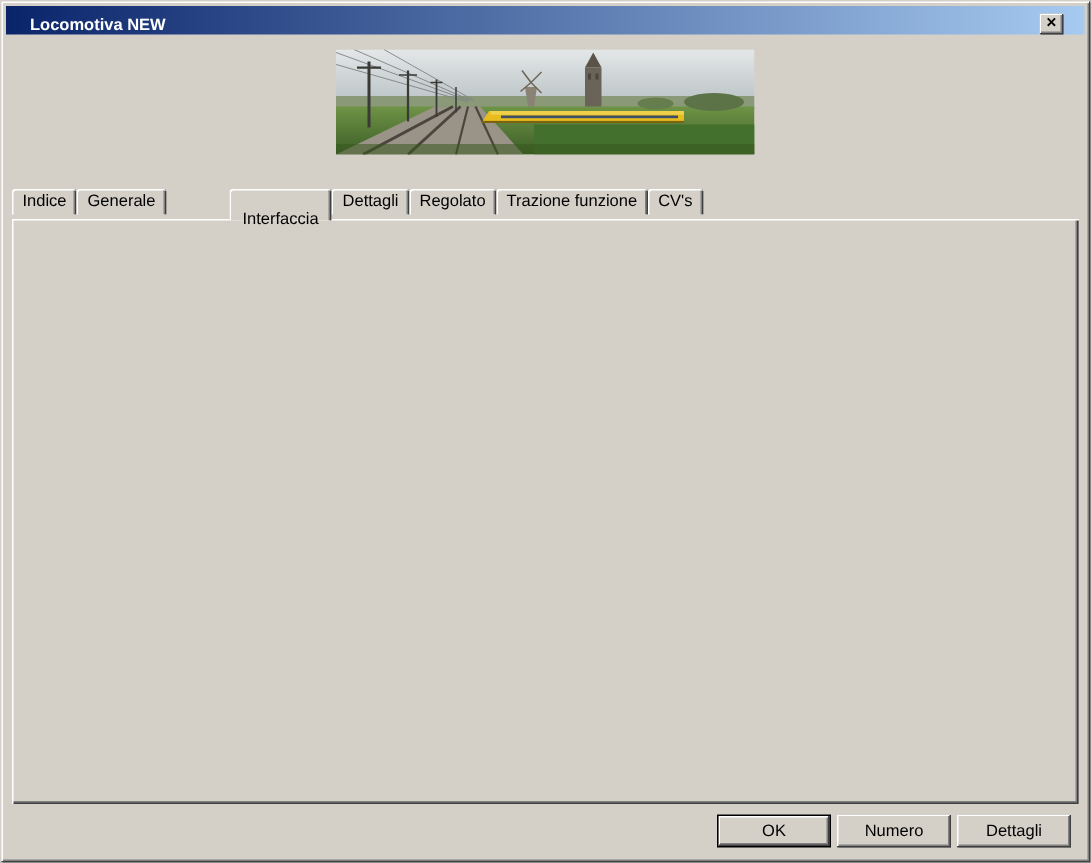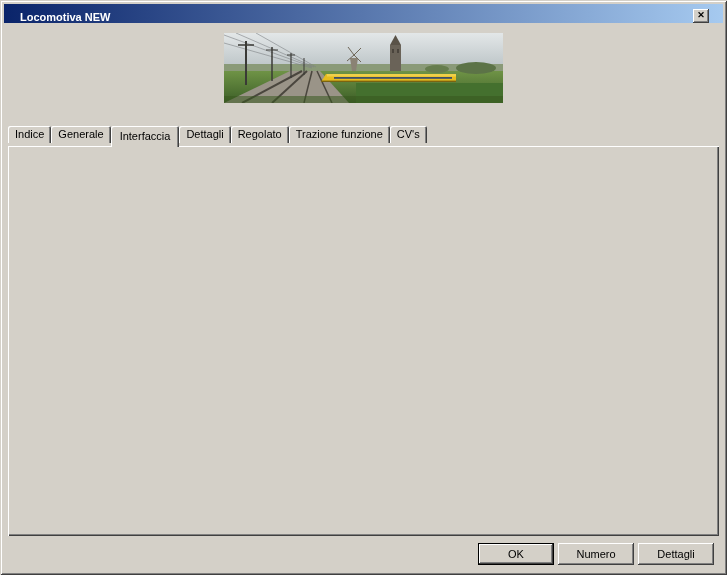--- a/index.html
+++ b/index.html
@@ -32,22 +32,22 @@
     position:absolute; left:8px; top:126px; height:20px;
     display:flex; align-items:flex-start; z-index:2;
   }
   .tab {
     height:17px; line-height:17px; padding:0 7px; background:#d4d0c8;
     border-top-left-radius:2px; border-top-right-radius:2px;
     box-shadow: inset 1px 1px #ffffff, inset -1px 0 #404040, inset -2px 0 #808080;
     white-space:nowrap; cursor:default;
   }
   .tab.active {
-    height:21px; line-height:20px; padding:0 9px; margin-bottom:-1px;
-    position:relative; z-index:3;
+    height:21px; line-height:20px; padding:10px 9px; margin-bottom:-1px;
+    position:relative; z-index:3;margin-left:42px;
   }
 
   .page {
     position:absolute; left:8px; top:146px; width:711px; height:390px;
     background:#d4d0c8; z-index:1;
     box-shadow: inset 1px 1px #ffffff, inset -1px -1px #404040, inset -2px -2px #808080;
   }
 
   .lbl { position:absolute; height:20px; line-height:20px; white-space:nowrap; }
   .lbl.r { text-align:right; }

